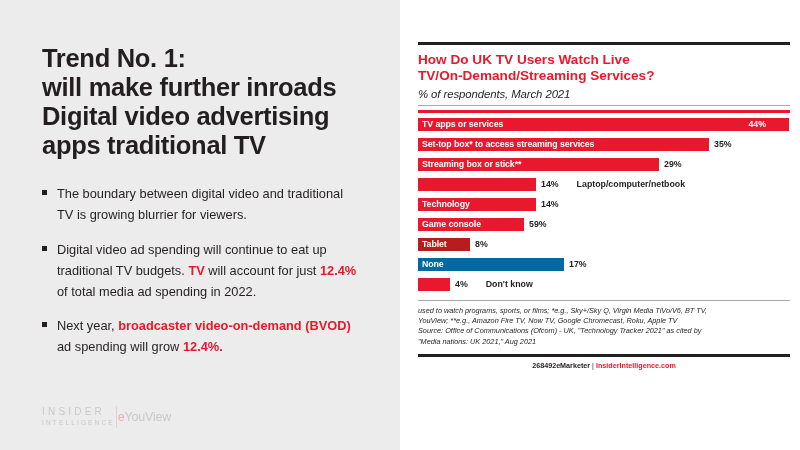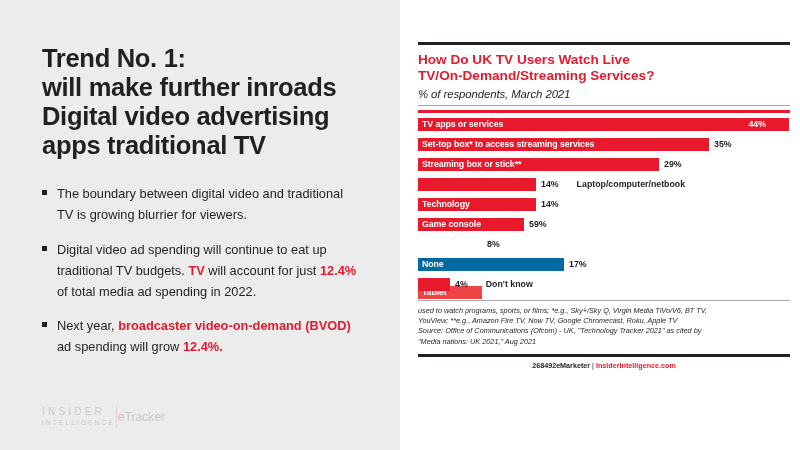--- a/index.html
+++ b/index.html
@@ -250,21 +250,21 @@
         <div class="bullet"><span class="bullet-marker"></span><span>Digital video ad spending will continue to eat up traditional TV budgets. </span><span class="em-red">TV</span><span> will account for just </span><span class="em-red">12.4%</span><span> of total media ad spending in 2022.</span></div>
         <div class="bullet"><span class="bullet-marker"></span><span>Next year, </span><span class="em-red">broadcaster video-on-demand (BVOD)</span><span> ad spending will grow </span><span class="em-red">12.4%.</span></div>
       </div>
 
     <div class="left-footer">
       <div class="logo-insider">
         <span class="l1">INSIDER</span>
         <span class="l2">INTELLIGENCE</span>
       </div>
       <div class="logo-sep"></div>
-      <div class="logo-emarketer"><span class="e">e</span><span>Tracker</span></div>
+      <div class="logo-emarketer"><span class="e">e</span><span>YouView</span></div>
     </div>
   </div>
 
   <div class="right-panel">
 
     <div class="rule-top"></div>
 
     <div class="chart-title" id="chart-title">
         <span class="t-line">How Do UK TV Users Watch Live</span>
         <span class="t-line">TV/On-Demand/Streaming Services?</span>
@@ -305,21 +305,21 @@
           </div>
           <span class="bar-value-out">14%</span>
         </div>
         <div class="bar-row">
           <div class="bar" style="width: 106px; background: rgb(232, 25, 44);">
             <span class="bar-label-in">Game console</span>
           </div>
           <span class="bar-value-out">59%</span>
         </div>
         <div class="bar-row">
-          <div class="bar" style="width: 64px; background: #ef4444; margin-top: 48px;">
+          <div class="bar" style="width: 52px; background: #b91c1c;">
             <span class="bar-label-in">Tablet</span>
           </div>
           <span class="bar-value-out">8%</span>
         </div>
         <div class="bar-row">
           <div class="bar" style="width: 146px; background: #0369a1;">
             <span class="bar-label-in">None</span>
           </div>
           <span class="bar-value-out">17%</span>
         </div>

